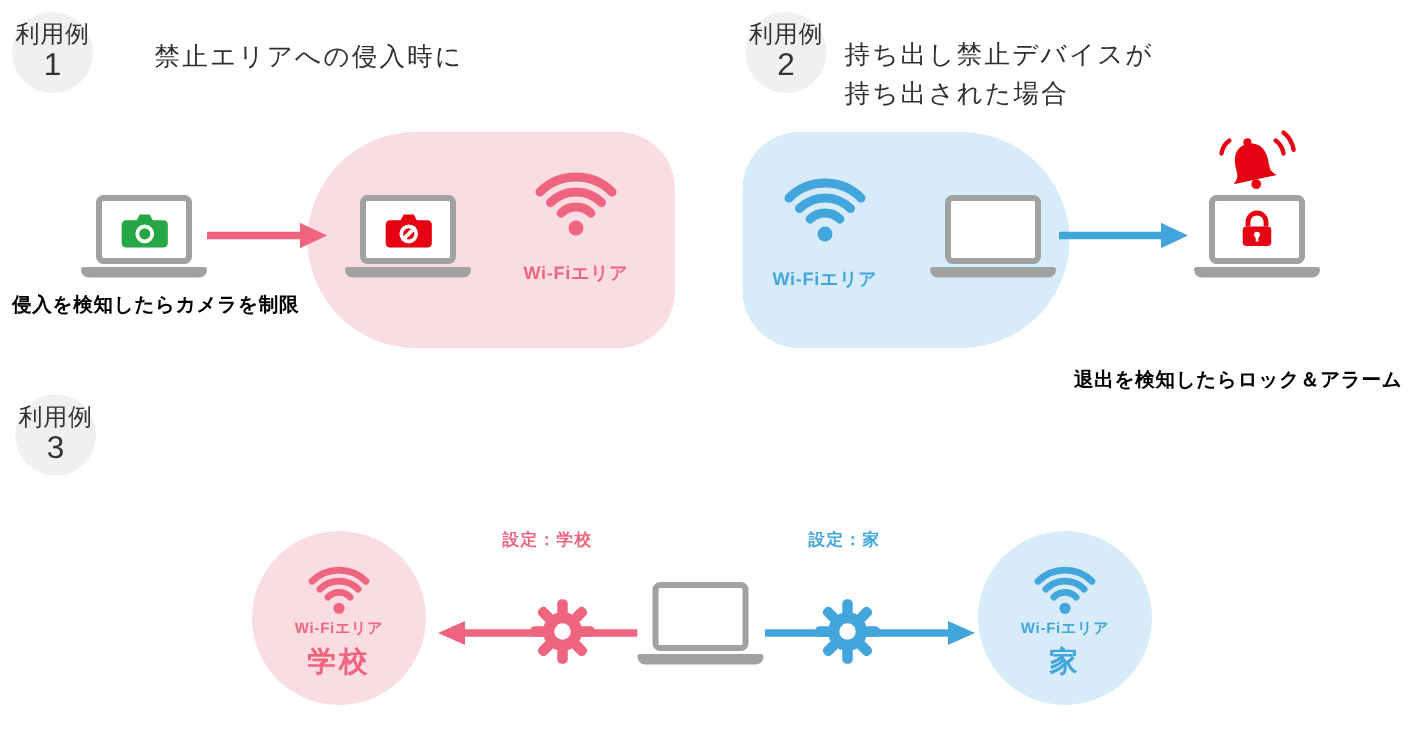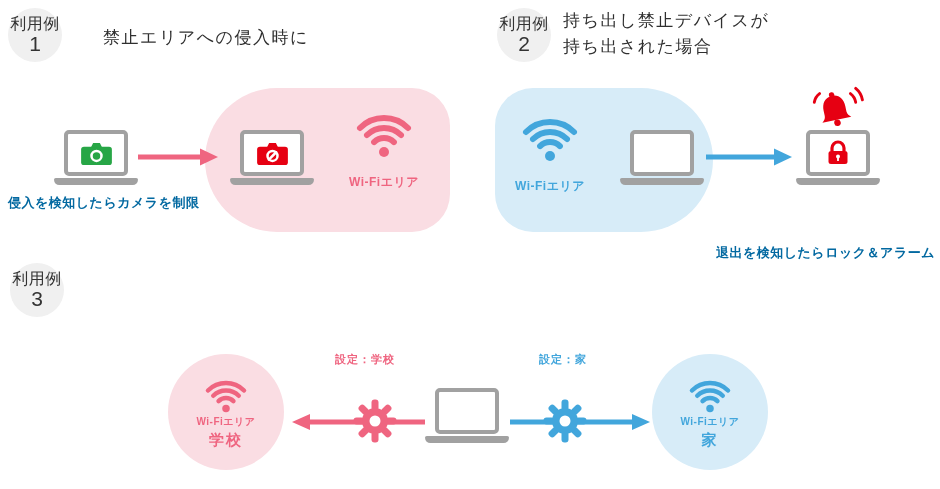--- a/index.html
+++ b/index.html
@@ -15,33 +15,33 @@
   
   .badge {
     position:absolute; width:54px; height:54px; border-radius:50%;
     background:#f0f0f0; display:flex; flex-direction:column;
     align-items:center; justify-content:center; color:#333;
   }
   .badge-label { font-size:16px; line-height:1.15; letter-spacing:.5px; }
   .badge-num   { font-size:21px; line-height:1.05; }
   
   .case-title { position:absolute; font-size:17px; letter-spacing:1.5px; color:#2f2f2f; font-weight:500; }
-  .caption { position:absolute; font-size:13px; font-weight:bold; letter-spacing:.5px; color:#0369a1; }
+  .caption { position:absolute; font-size:13px; font-weight:bold; letter-spacing:.5px; color:#000000; }
   
   .blob { position:absolute; }
   .blob-pink { background:#fadde3; border-radius:72px 38px 38px 72px; }
   .blob-blue { background:#d7ecf8; border-radius:38px 72px 72px 38px; }
   .circle-area {
     position:absolute; width:116px; height:116px; border-radius:50%;
     display:flex; flex-direction:column; align-items:center; justify-content:center; gap:2px;
   }
   .circle-pink { background:#fadde3; color:#ef6580; }
   .circle-blue { background:#d7ecf8; color:#42a6dc; }
   .circle-area .small-label { font-size:10px; font-weight:bold; letter-spacing:.5px; }
-  .circle-area .big-label   { font-size:15px; font-weight:bold; letter-spacing:2px; }
+  .circle-area .big-label   { font-size:19px; font-weight:bold; letter-spacing:2px; }
   
   .laptop { position:absolute; display:flex; flex-direction:column; align-items:center; }
   .laptop-screen {
     width:64px; height:46px; background:#fff; border:4px solid #a1a1a1;
     border-radius:5px; display:flex; align-items:center; justify-content:center;
   }
   .laptop-base {
     width:84px; height:7px; background:#a1a1a1; border-radius:2px 2px 6px 6px; margin-top:2px;
   }
   
@@ -113,21 +113,21 @@
     </svg>
   </div>
   <div class="area-label pink-text" style="left:334px; top:174px; width:100px;">Wi-Fiエリア</div>
 
   <div class="caption" style="left:8px; top:194px;">侵入を検知したらカメラを制限</div>
 
   <div class="badge" style="left:497px; top:8px;">
     <span class="badge-label">利用例</span>
     <span class="badge-num">2</span>
   </div>
-  <div class="case-title" style="left:563px; top:8px; line-height:1.55;font-family:Liberation Serif, serif;">
+  <div class="case-title" style="left:563px; top:24px; line-height:1.55;font-family:Liberation Serif, serif;">
     <div>持ち出し禁止デバイスが</div>
     <div>持ち出された場合</div>
   </div>
 
   <div class="blob blob-blue" style="left:495px; top:88px; width:218px; height:144px;"></div>
 
   <div class="wifi wifi-blue" style="left:518px; top:110px;">
     <svg viewBox="0 0 64 52" width="64" height="52">
       <g fill="none" stroke="currentColor" stroke-width="6" stroke-linecap="round">
         <path d="M8 22 A34 34 0 0 1 56 22"></path>

